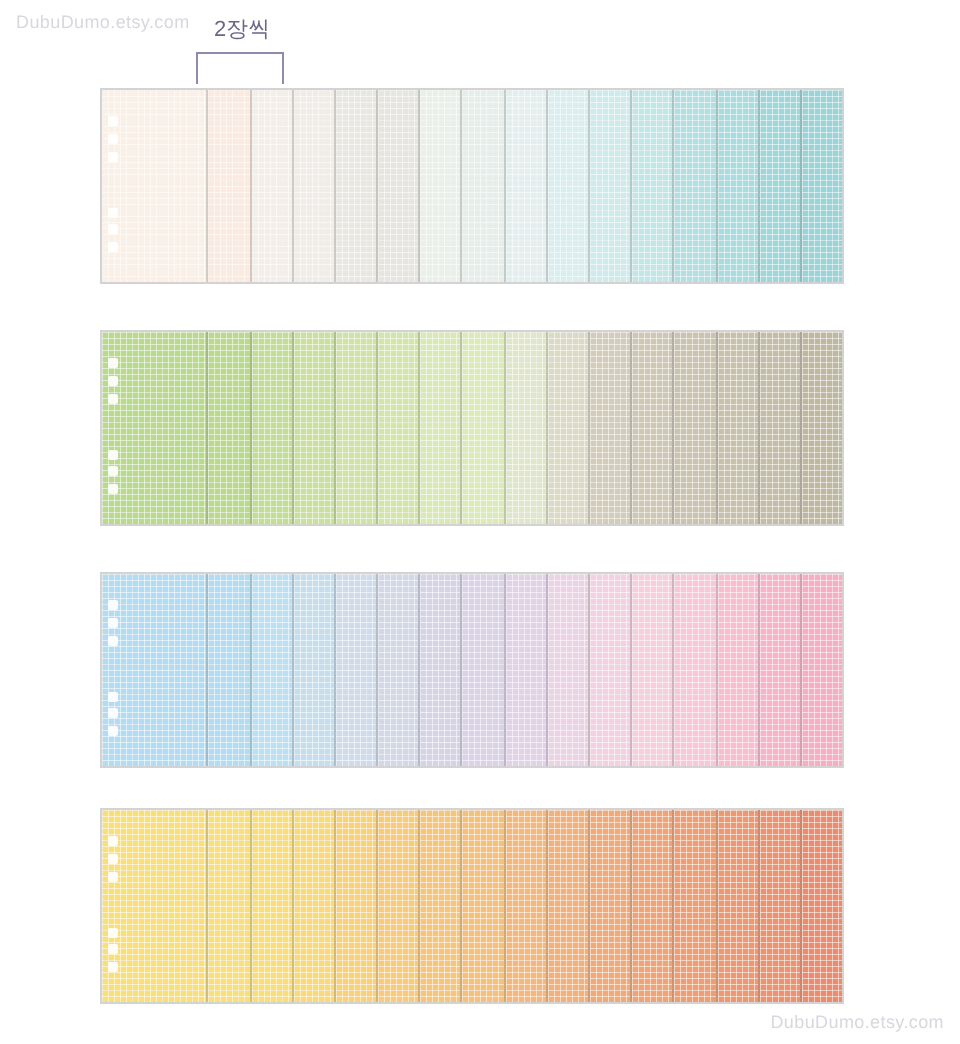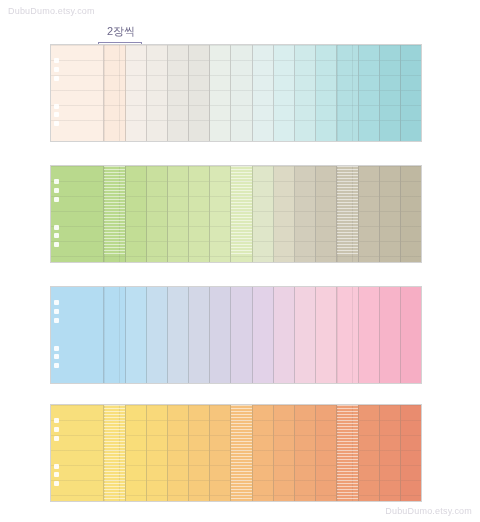--- a/index.html
+++ b/index.html
@@ -24,21 +24,21 @@
     white-space: nowrap;
     user-select: none;
   }
   #wm-top  { left: 8px;  top: 6px; }
   #wm-bot  { right: 8px; bottom: 6px; }
 
   
   #annotation {
     position: absolute;
     left: 98px;
-    top: 24px;
+    top: 8px;
     width: 44px;
   }
   #annotation-label {
     font-size: 11px;
     color: #6b6689;
     text-align: center;
     line-height: 14px;
     white-space: nowrap;
     margin-left: 2px;
   }

